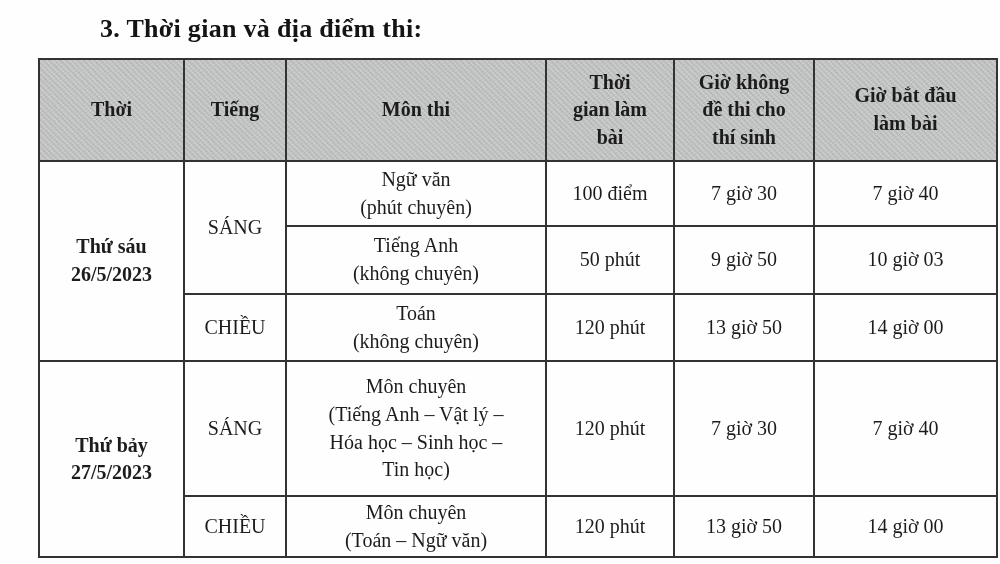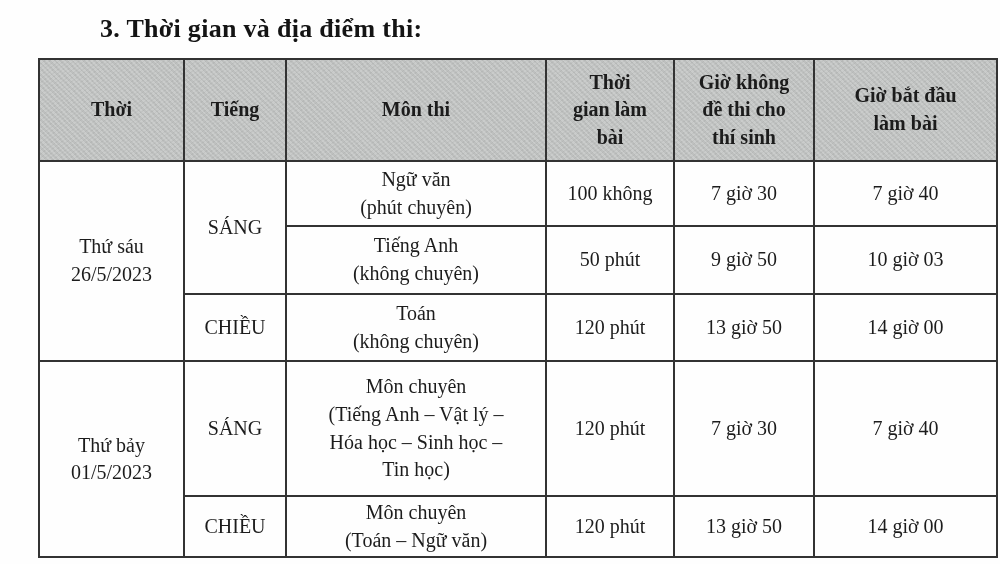--- a/index.html
+++ b/index.html
@@ -44,21 +44,21 @@
     color: #1c1c1c;
   }
   table.schedule th {
     font-weight: bold;
     background:
       repeating-linear-gradient(45deg, rgba(0,0,0,0.05) 0 2px, rgba(255,255,255,0.04) 2px 4px),
       repeating-linear-gradient(-37deg, rgba(0,0,0,0.04) 0 1px, rgba(255,255,255,0.0) 1px 3px),
       #c8cac9;
   }
   td.day-cell {
-    font-weight: normal;
+    font-weight: bold;
   }
   tr.r-header { height: 102px; }
   tr.r1 { height: 65px; }
   tr.r2 { height: 68px; }
   tr.r3 { height: 67px; }
   tr.r4 { height: 135px; }
   tr.r5 { height: 61px; }
 </style>
 </head>
 <body>
@@ -88,21 +88,21 @@
       <th>Giờ bắt đầu
 làm bài</th>
     </tr>
 
     <tr class="r1">
       <td class="day-cell" rowspan="3">Thứ sáu
 26/5/2023</td>
       <td rowspan="2">SÁNG</td>
       <td>Ngữ văn
 (phút chuyên)</td>
-      <td>100 không</td>
+      <td>100 điểm</td>
       <td>7 giờ 30</td>
       <td>7 giờ 40</td>
     </tr>
 
     <tr class="r2">
       <td>Tiếng Anh
 (không chuyên)</td>
       <td>50 phút</td>
       <td>9 giờ 50</td>
       <td>10 giờ 03</td>
@@ -112,21 +112,21 @@
       <td>CHIỀU</td>
       <td>Toán
 (không chuyên)</td>
       <td>120 phút</td>
       <td>13 giờ 50</td>
       <td>14 giờ 00</td>
     </tr>
 
     <tr class="r4">
       <td class="day-cell" rowspan="2">Thứ bảy
-01/5/2023</td>
+27/5/2023</td>
       <td>SÁNG</td>
       <td>Môn chuyên
 (Tiếng Anh – Vật lý –
 Hóa học – Sinh học –
 Tin học)</td>
       <td>120 phút</td>
       <td>7 giờ 30</td>
       <td>7 giờ 40</td>
     </tr>
 

